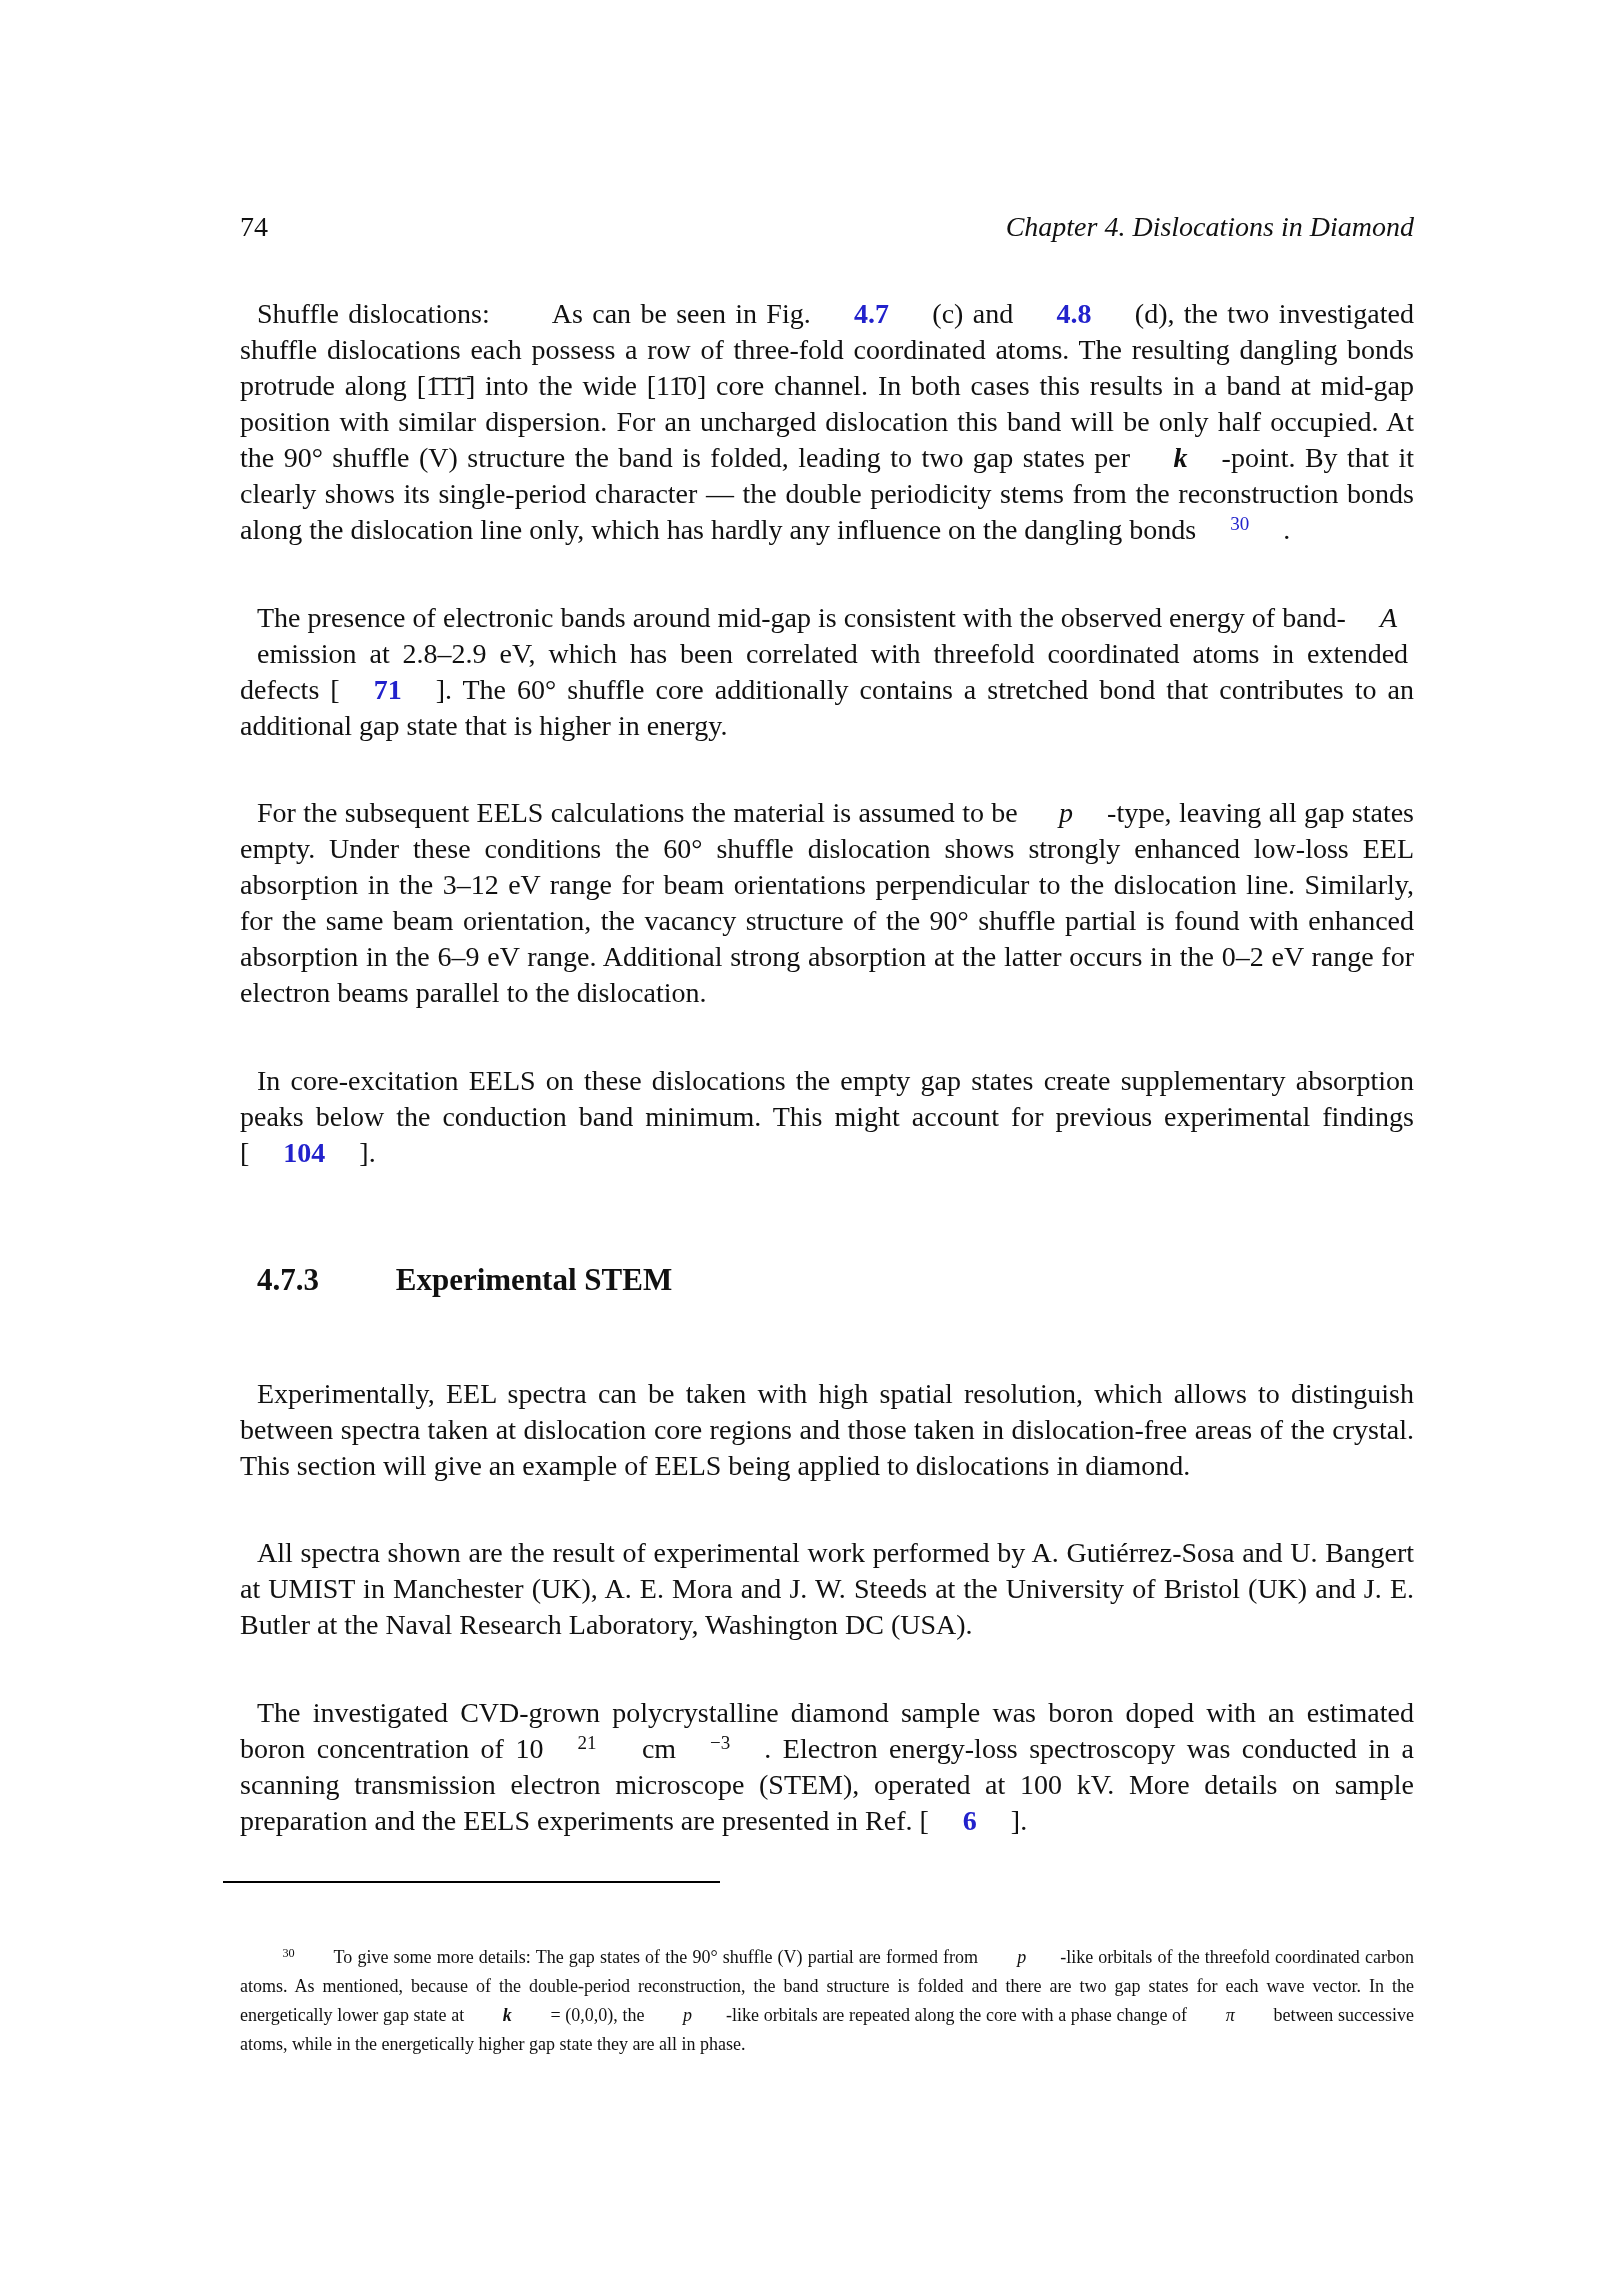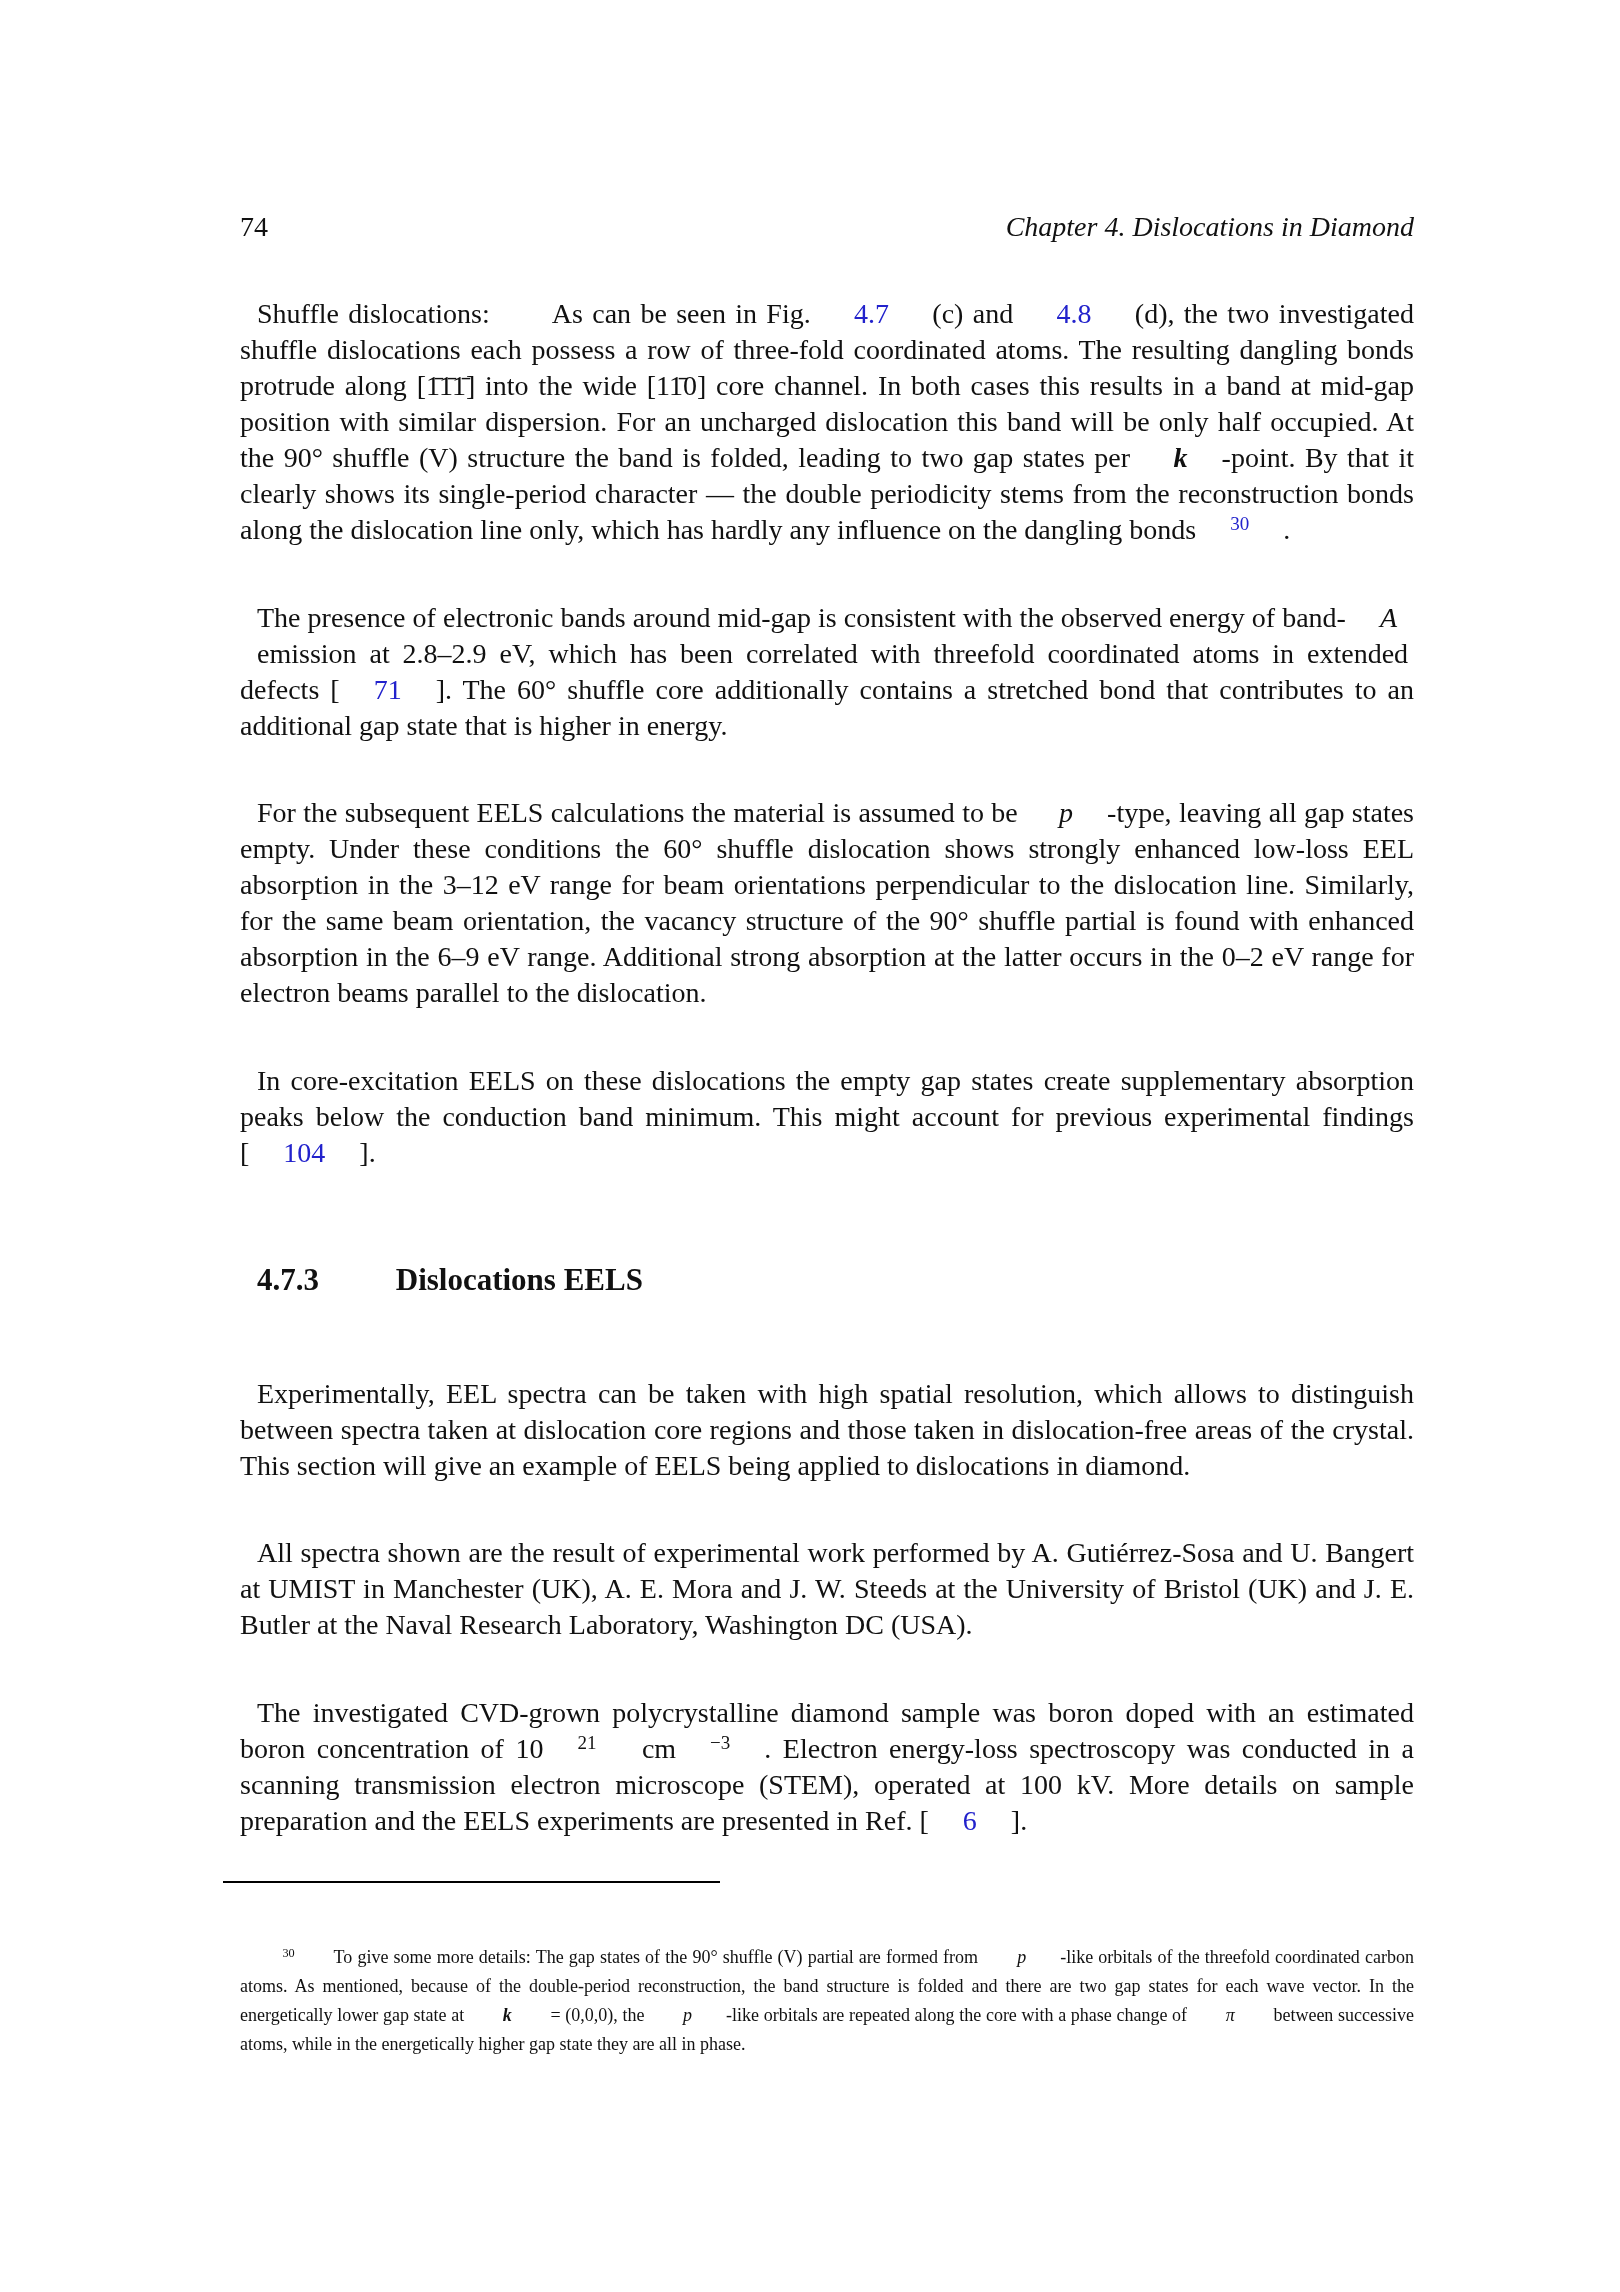--- a/index.html
+++ b/index.html
@@ -27,21 +27,21 @@
   .section-heading {
     font-size:31px; font-weight:bold; text-align:left;
     margin-top:55px; margin-bottom:43px; line-height:39px;
   }
   .sec-num { margin-right:35px; }
 
   .seg-plain {}
   .seg-b { font-weight:normal; }
   .seg-i { font-style:italic; }
   .seg-bi { font-weight:bold; font-style:italic; }
-  .seg-link { color:#2222cc; }
+  .seg-link { color:#2222cc;font-weight:bold; }
   .seg-sup, .seg-suplink {
     font-size:68%; line-height:0; position:relative; top:-0.45em;
   }
   .seg-suplink { color:#2222cc; }
 
   .footnote-area { position:absolute; left:189px; top:1847px; width:1242px; }
   .footnote-rule { width:497px; border-top:2px solid #000000; margin-bottom:8.8px; }
   .footnote {
     font-size:18px; line-height:29px; text-align:justify; text-indent:25.5px;
   }
@@ -57,21 +57,21 @@
   </header>
 
   <main class="body-text">
     <p class="para"><span class="seg-b">Shuffle dislocations:</span><span class="seg-plain">  As can be seen in Fig. </span><span class="seg-link">4.7</span><span class="seg-plain"> (c) and </span><span class="seg-link">4.8</span><span class="seg-plain"> (d), the two investigated shuffle dislocations each possess a row of three-fold coordinated atoms. The resulting dangling bonds protrude along [1̄1̄1̄] into the wide [11̄0] core channel. In both cases this results in a band at mid-gap position with similar dispersion. For an uncharged dislocation this band will be only half occupied. At the 90° shuffle (V) structure the band is folded, leading to two gap states per </span><span class="seg-bi">k</span><span class="seg-plain">-point. By that it clearly shows its single-period character — the double periodicity stems from the reconstruction bonds along the dislocation line only, which has hardly any influence on the dangling bonds</span><span class="seg-suplink">30</span><span class="seg-plain">.</span></p>
     <p class="para"><span class="seg-plain">The presence of electronic bands around mid-gap is consistent with the observed energy of band-</span><span class="seg-i">A</span><span class="seg-plain"> emission at 2.8–2.9 eV, which has been correlated with threefold coordinated atoms in extended defects [</span><span class="seg-link">71</span><span class="seg-plain">]. The 60° shuffle core additionally contains a stretched bond that contributes to an additional gap state that is higher in energy.</span></p>
     <p class="para"><span class="seg-plain">For the subsequent EELS calculations the material is assumed to be </span><span class="seg-i">p</span><span class="seg-plain">-type, leaving all gap states empty. Under these conditions the 60° shuffle dislocation shows strongly enhanced low-loss EEL absorption in the 3–12 eV range for beam orientations perpendicular to the dislocation line. Similarly, for the same beam orientation, the vacancy structure of the 90° shuffle partial is found with enhanced absorption in the 6–9 eV range. Additional strong absorption at the latter occurs in the 0–2 eV range for electron beams parallel to the dislocation.</span></p>
     <p class="para"><span class="seg-plain">In core-excitation EELS on these dislocations the empty gap states create supplementary absorption peaks below the conduction band minimum.  This might account for previous experimental findings [</span><span class="seg-link">104</span><span class="seg-plain">].</span></p>
 
     <h2 class="section-heading">
       <span class="sec-num">4.7.3</span>
-      <span class="sec-title">Dislocations EELS</span>
+      <span class="sec-title">Experimental STEM</span>
     </h2>
 
     <p class="para"><span class="seg-plain">Experimentally, EEL spectra can be taken with high spatial resolution, which allows to distinguish between spectra taken at dislocation core regions and those taken in dislocation-free areas of the crystal. This section will give an example of EELS being applied to dislocations in diamond.</span></p>
     <p class="para"><span class="seg-plain">All spectra shown are the result of experimental work performed by A. Gutiérrez-Sosa and U. Bangert at UMIST in Manchester (UK), A. E. Mora and J. W. Steeds at the University of Bristol (UK) and J. E. Butler at the Naval Research Laboratory, Washington DC (USA).</span></p>
     <p class="para"><span class="seg-plain">The investigated CVD-grown polycrystalline diamond sample was boron doped with an estimated boron concentration of 10</span><span class="seg-sup">21</span><span class="seg-plain"> cm</span><span class="seg-sup">−3</span><span class="seg-plain">.  Electron energy-loss spectroscopy was conducted in a scanning transmission electron microscope (STEM), operated at 100 kV. More details on sample preparation and the EELS experiments are presented in Ref. [</span><span class="seg-link">6</span><span class="seg-plain">].</span></p>
   </main>
 
   <footer class="footnote-area">
     <div class="footnote-rule"></div>
     <p class="footnote"><span class="seg-sup">30</span><span class="seg-plain"> To give some more details: The gap states of the 90° shuffle (V) partial are formed from </span><span class="seg-i">p</span><span class="seg-plain">-like orbitals of the threefold coordinated carbon atoms. As mentioned, because of the double-period reconstruction, the band structure is folded and there are two gap states for each wave vector. In the energetically lower gap state at </span><span class="seg-bi">k</span><span class="seg-plain"> = (0,0,0), the </span><span class="seg-i">p</span><span class="seg-plain">-like orbitals are repeated along the core with a phase change of </span><span class="seg-i">π</span><span class="seg-plain"> between successive atoms, while in the energetically higher gap state they are all in phase.</span></p>

